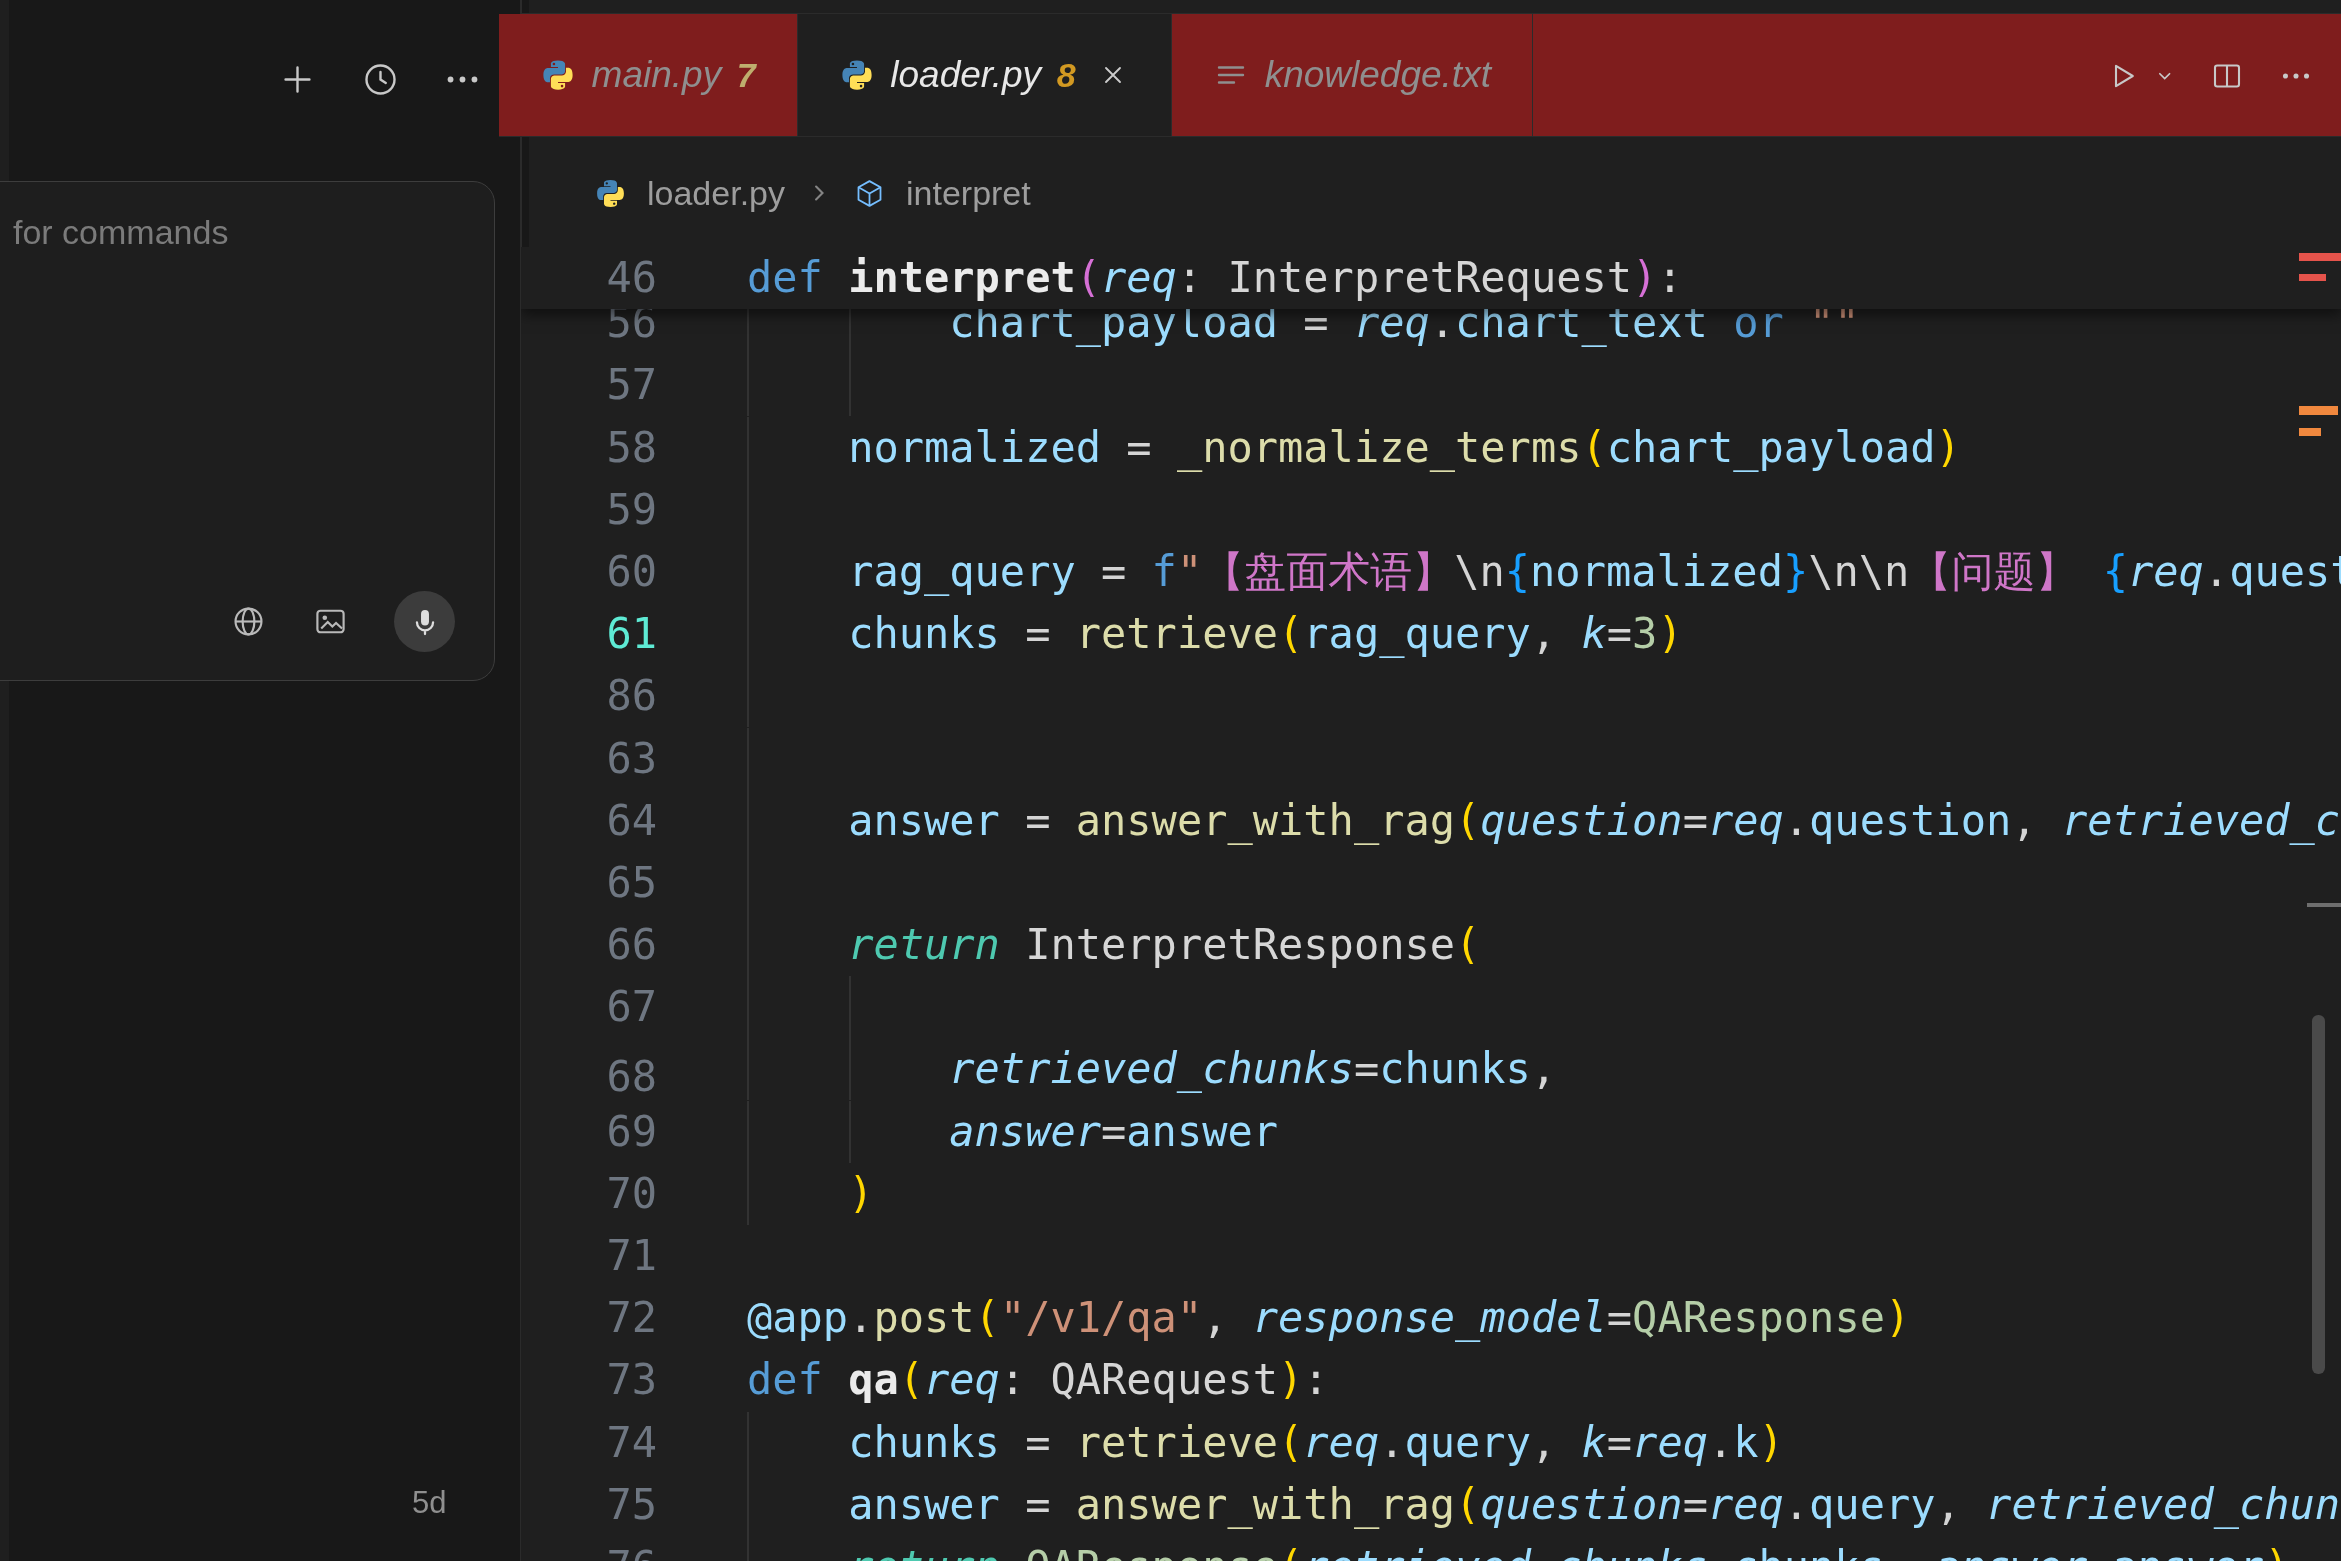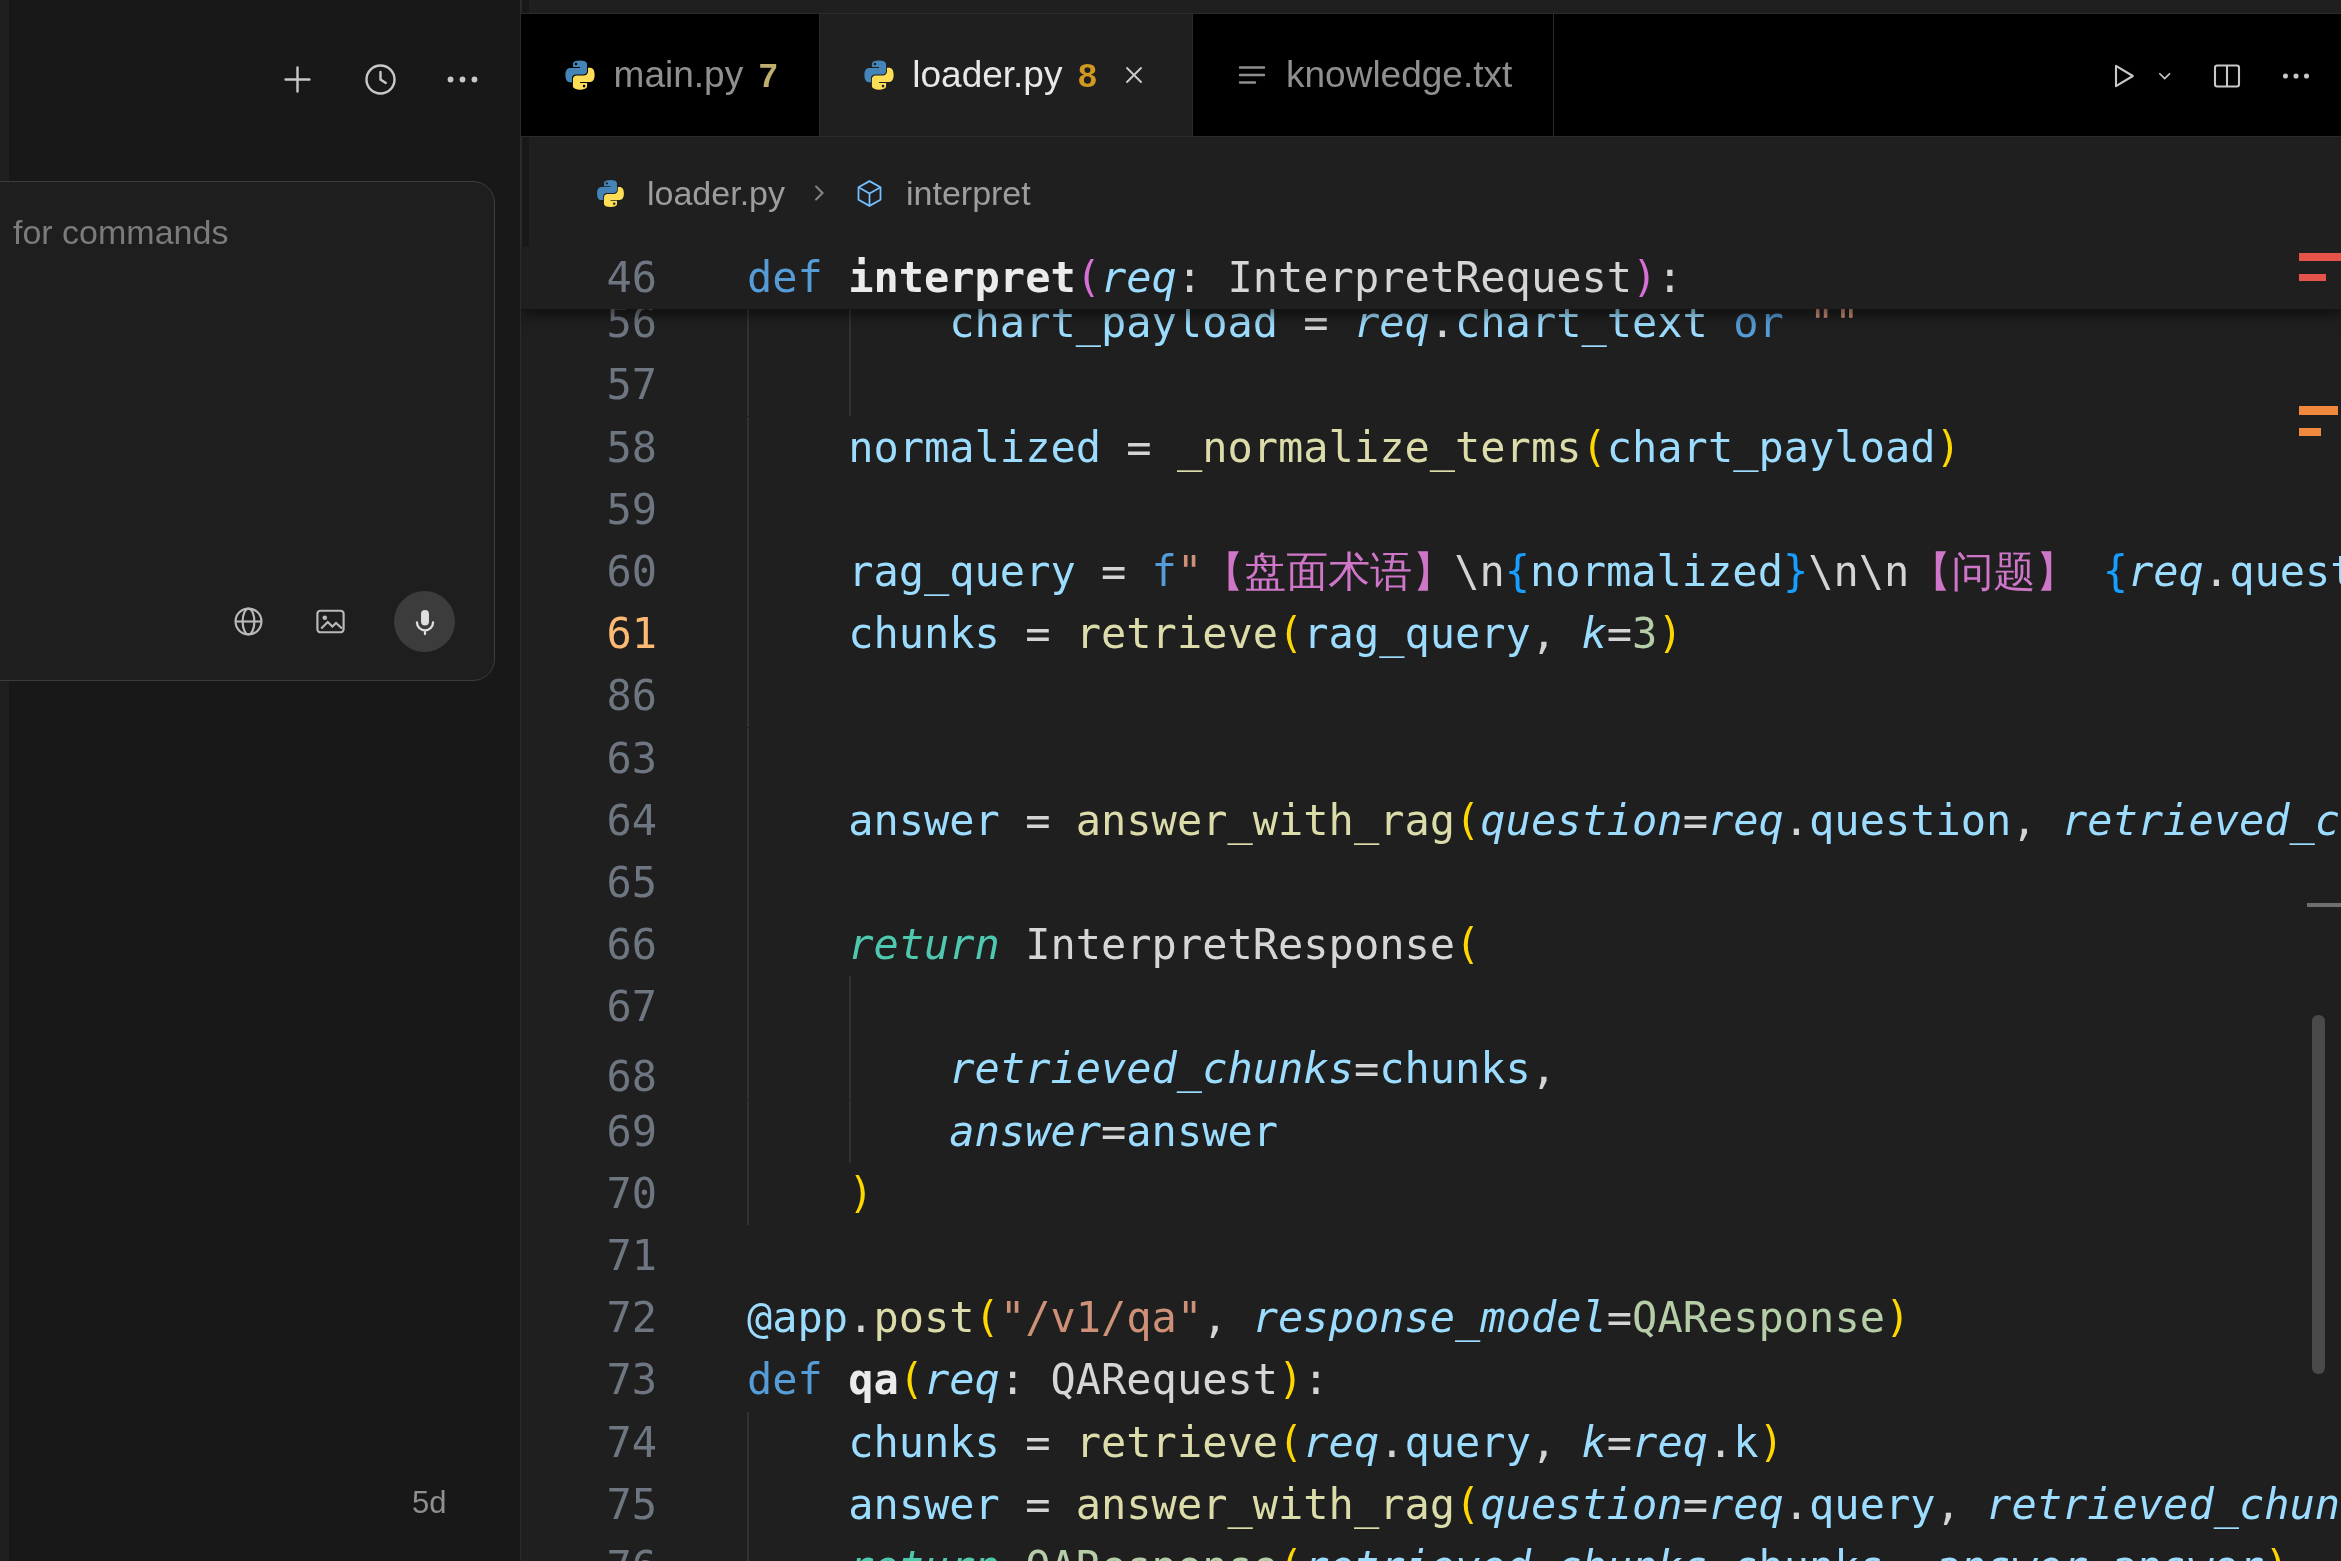--- a/index.html
+++ b/index.html
@@ -25,22 +25,22 @@
   .chat-icons { position:absolute; left:251px; bottom:28px; display:flex; align-items:center; gap:45px; }
   .chat-icons button { border:0; background:transparent; color:#b9b9b9; display:flex; align-items:center; justify-content:center; cursor:pointer; }
   .chat-icons svg { width:37px; height:37px; }
   .mic-btn { width:61px; height:61px; border-radius:50%; background:#3c3c3c !important; color:#dedede !important; }
   .mic-btn svg { width:34px; height:34px; }
   .panel-timestamp { position:absolute; left:403px; top:1485px; font-size:31px; color:#8f8f8f; }
 
   
   .tab-topline { position:absolute; left:521px; right:0; top:12.5px; height:1.6px; background:#2b2b2b; }
   .tabbar {
-    position:absolute; left:521px; right:0; top:14px; height:123px;
-    background:#000000; border-bottom:1.6px solid #2b2b2b; display:flex;
+    position:absolute; left:499px; right:0; top:14px; height:123px;
+    background:#7f1d1d; border-bottom:1.6px solid #2b2b2b; display:flex;font-style:italic;
   }
   .tabs { display:flex; height:100%; }
   .tab {
     display:flex; align-items:center; gap:15.6px; padding:0 41px; height:100%;
     border-right:1.6px solid #2b2b2b; cursor:pointer; white-space:nowrap;
   }
   .tab.active { background:#1f1f1f; }
   .tab .tab-icon svg { width:36px; height:36px; display:block; }
   .tab-label { font-size:37px; color:#8f8f8f; }
   .tab.active .tab-label { color:#e8e8e8; }
@@ -243,21 +243,21 @@
           <span class="ln" style="color: rgb(110, 118, 129);">59</span>
           <span class="code-text"></span>
         </div>
         <div class="code-row" style="top: 294px;">
           <i class="guide" style="left: 226px;"></i>
           <span class="ln" style="color: rgb(110, 118, 129);">60</span>
           <span class="code-text">    <span class="tk tk-var" style="color: rgb(156, 220, 254);">rag_query</span><span class="tk tk-op" style="color: rgb(212, 212, 212);"> = </span><span class="tk tk-kw" style="color: rgb(86, 156, 214);">f</span><span class="tk tk-str" style="color: rgb(206, 145, 120);">"</span><span class="tk tk-cjk" style="color: rgb(207, 118, 200);">【盘面术语】</span><span class="tk tk-esc" style="color: rgb(212, 212, 212);">\n</span><span class="tk tk-brb" style="color: rgb(23, 159, 255);">{</span><span class="tk tk-var" style="color: rgb(156, 220, 254);">normalized</span><span class="tk tk-brb" style="color: rgb(23, 159, 255);">}</span><span class="tk tk-esc" style="color: rgb(212, 212, 212);">\n\n</span><span class="tk tk-cjk" style="color: rgb(207, 118, 200);">【问题】</span><span class="tk tk-str" style="color: rgb(206, 145, 120);"> </span><span class="tk tk-brb" style="color: rgb(23, 159, 255);">{</span><span class="tk tk-param" style="color: rgb(156, 220, 254);">req</span><span class="tk tk-op" style="color: rgb(212, 212, 212);">.</span><span class="tk tk-var" style="color: rgb(156, 220, 254);">question</span></span>
         </div>
         <div class="code-row" style="top: 356px;">
           <i class="guide" style="left: 226px;"></i>
-          <span class="ln" style="color: #fdba74;">61</span>
+          <span class="ln" style="color: #5eead4;">61</span>
           <span class="code-text">    <span class="tk tk-var" style="color: rgb(156, 220, 254);">chunks</span><span class="tk tk-op" style="color: rgb(212, 212, 212);"> = </span><span class="tk tk-fn" style="color: rgb(220, 220, 170);">retrieve</span><span class="tk tk-br1" style="color: rgb(255, 215, 0);">(</span><span class="tk tk-var" style="color: rgb(156, 220, 254);">rag_query</span><span class="tk tk-op" style="color: rgb(212, 212, 212);">, </span><span class="tk tk-param" style="color: rgb(156, 220, 254);">k</span><span class="tk tk-op" style="color: rgb(212, 212, 212);">=</span><span class="tk tk-num" style="color: rgb(181, 206, 168);">3</span><span class="tk tk-br1" style="color: rgb(255, 215, 0);">)</span></span>
         </div>
         <div class="code-row" style="top: 418px;">
           <i class="guide" style="left: 226px;"></i>
           <span class="ln" style="color: rgb(110, 118, 129);">86</span>
           <span class="code-text"></span>
         </div>
         <div class="code-row" style="top: 481px;">
           <i class="guide" style="left: 226px;"></i>
           <span class="ln" style="color: rgb(110, 118, 129);">63</span>

